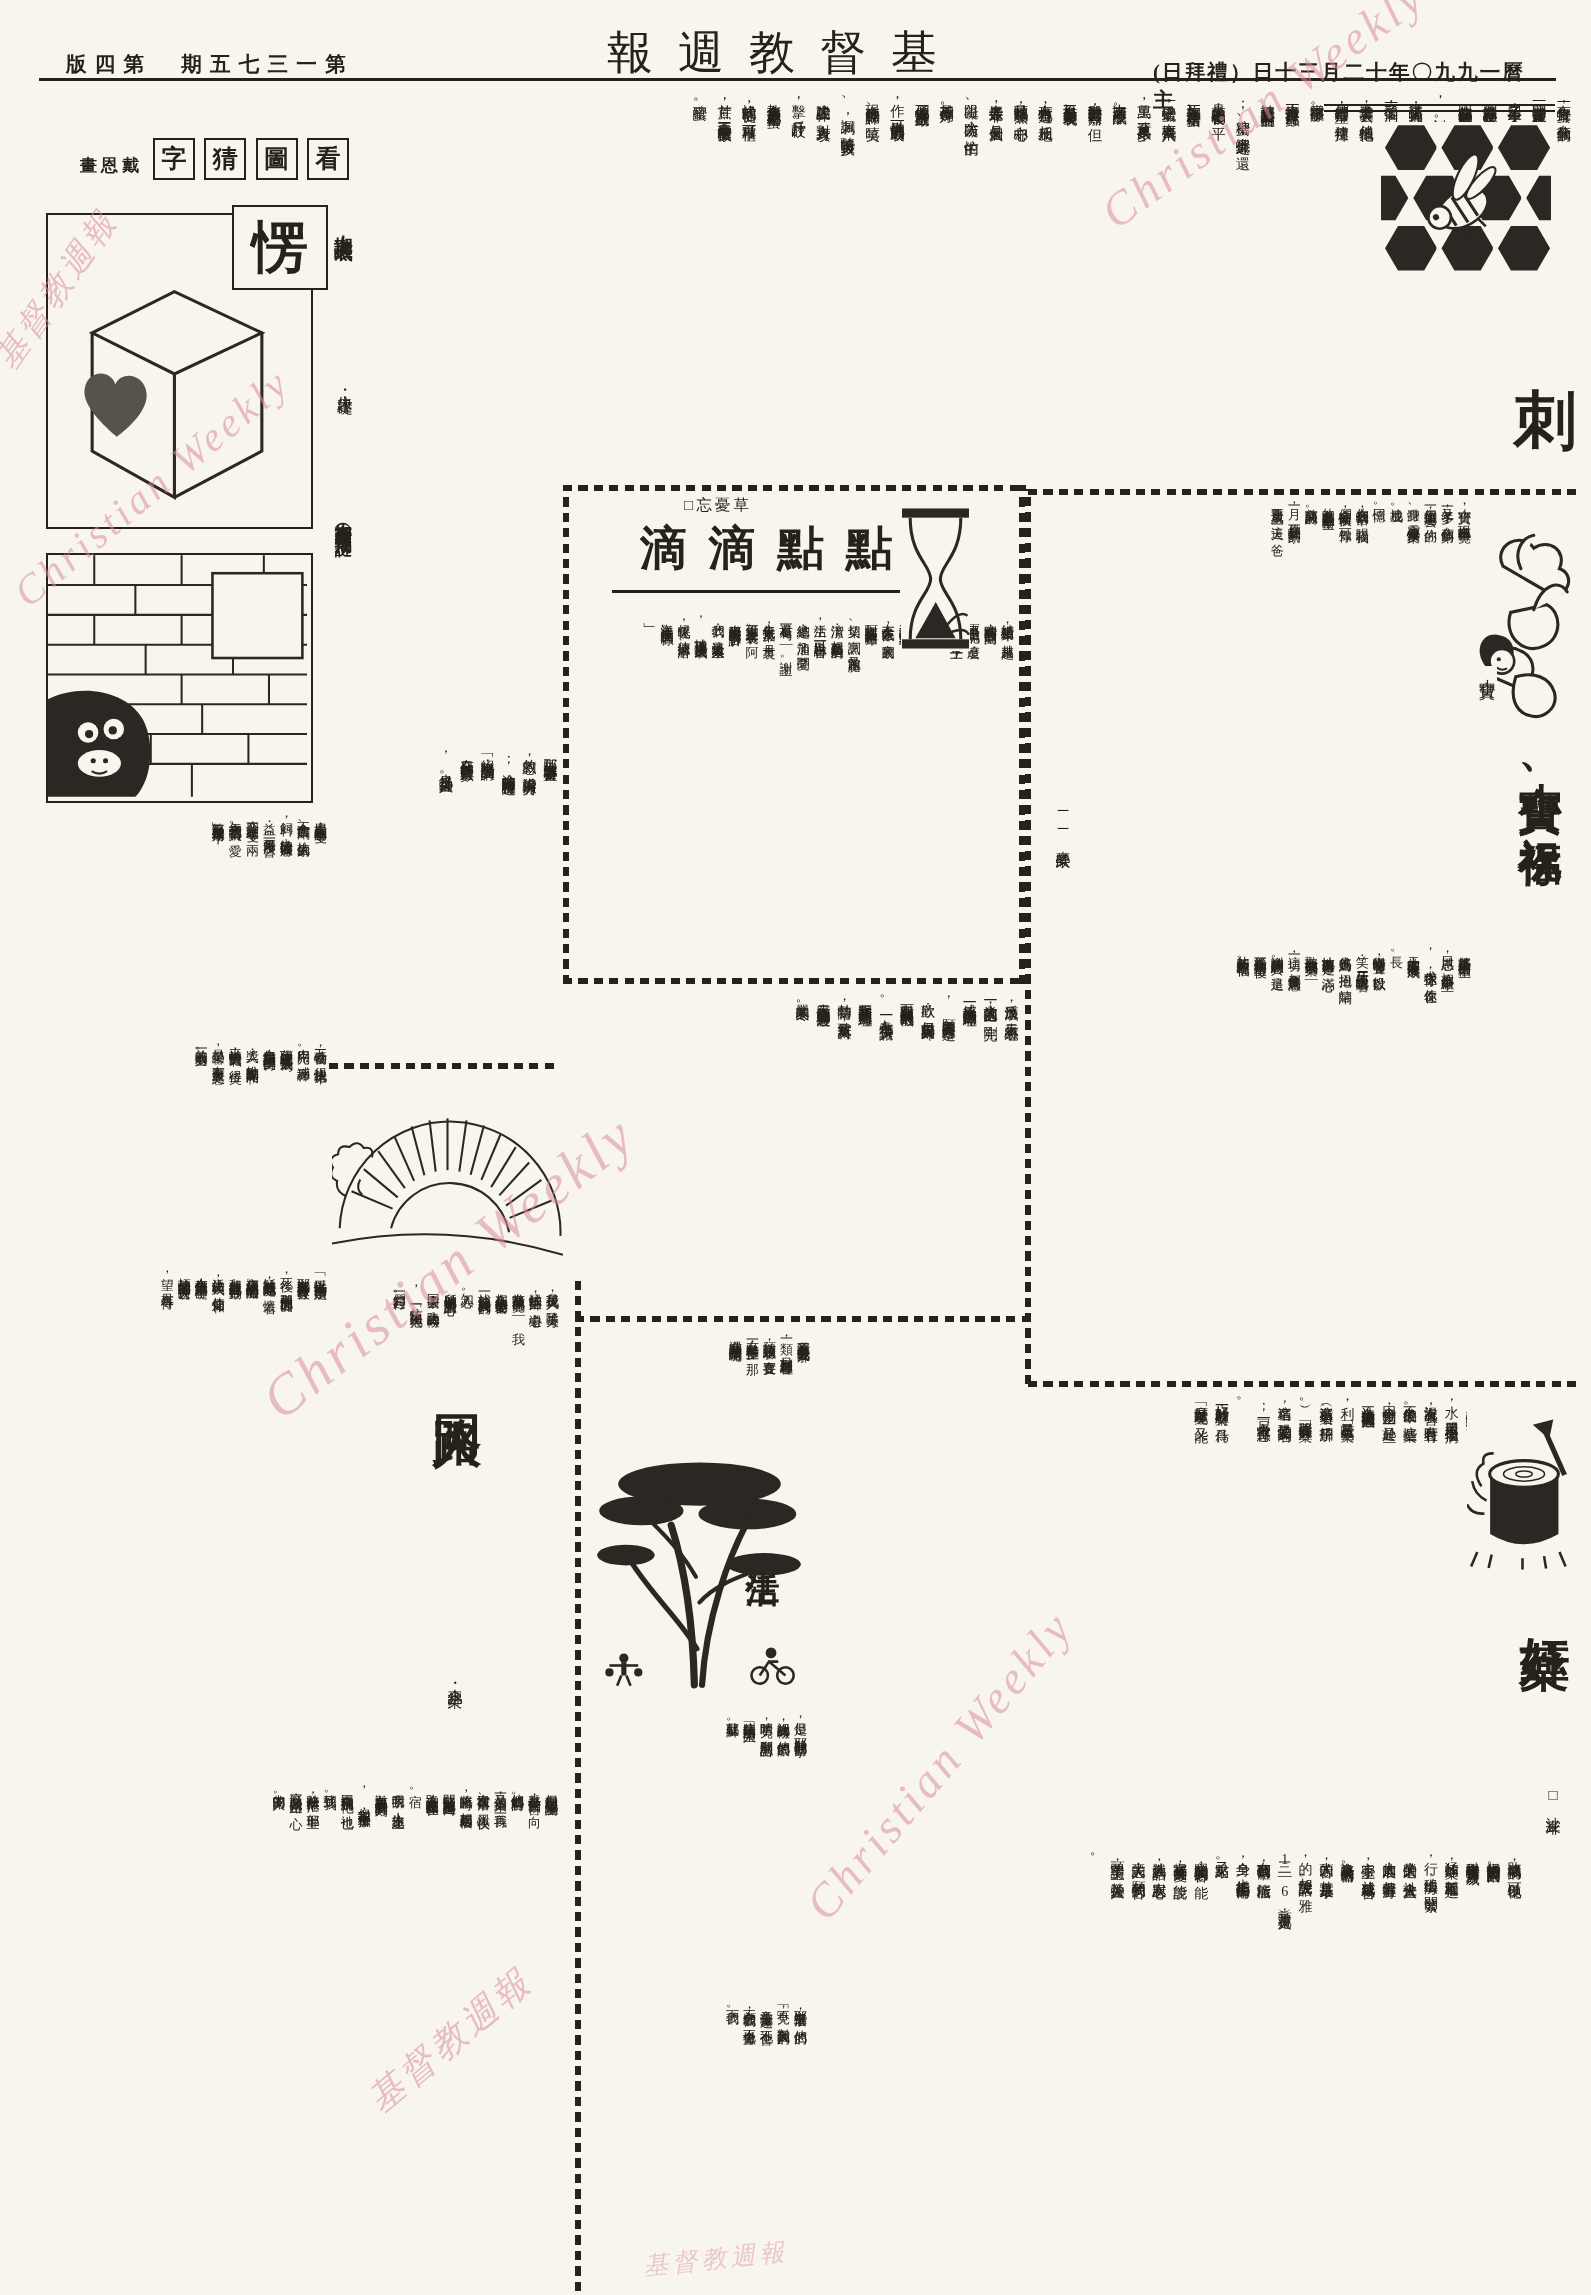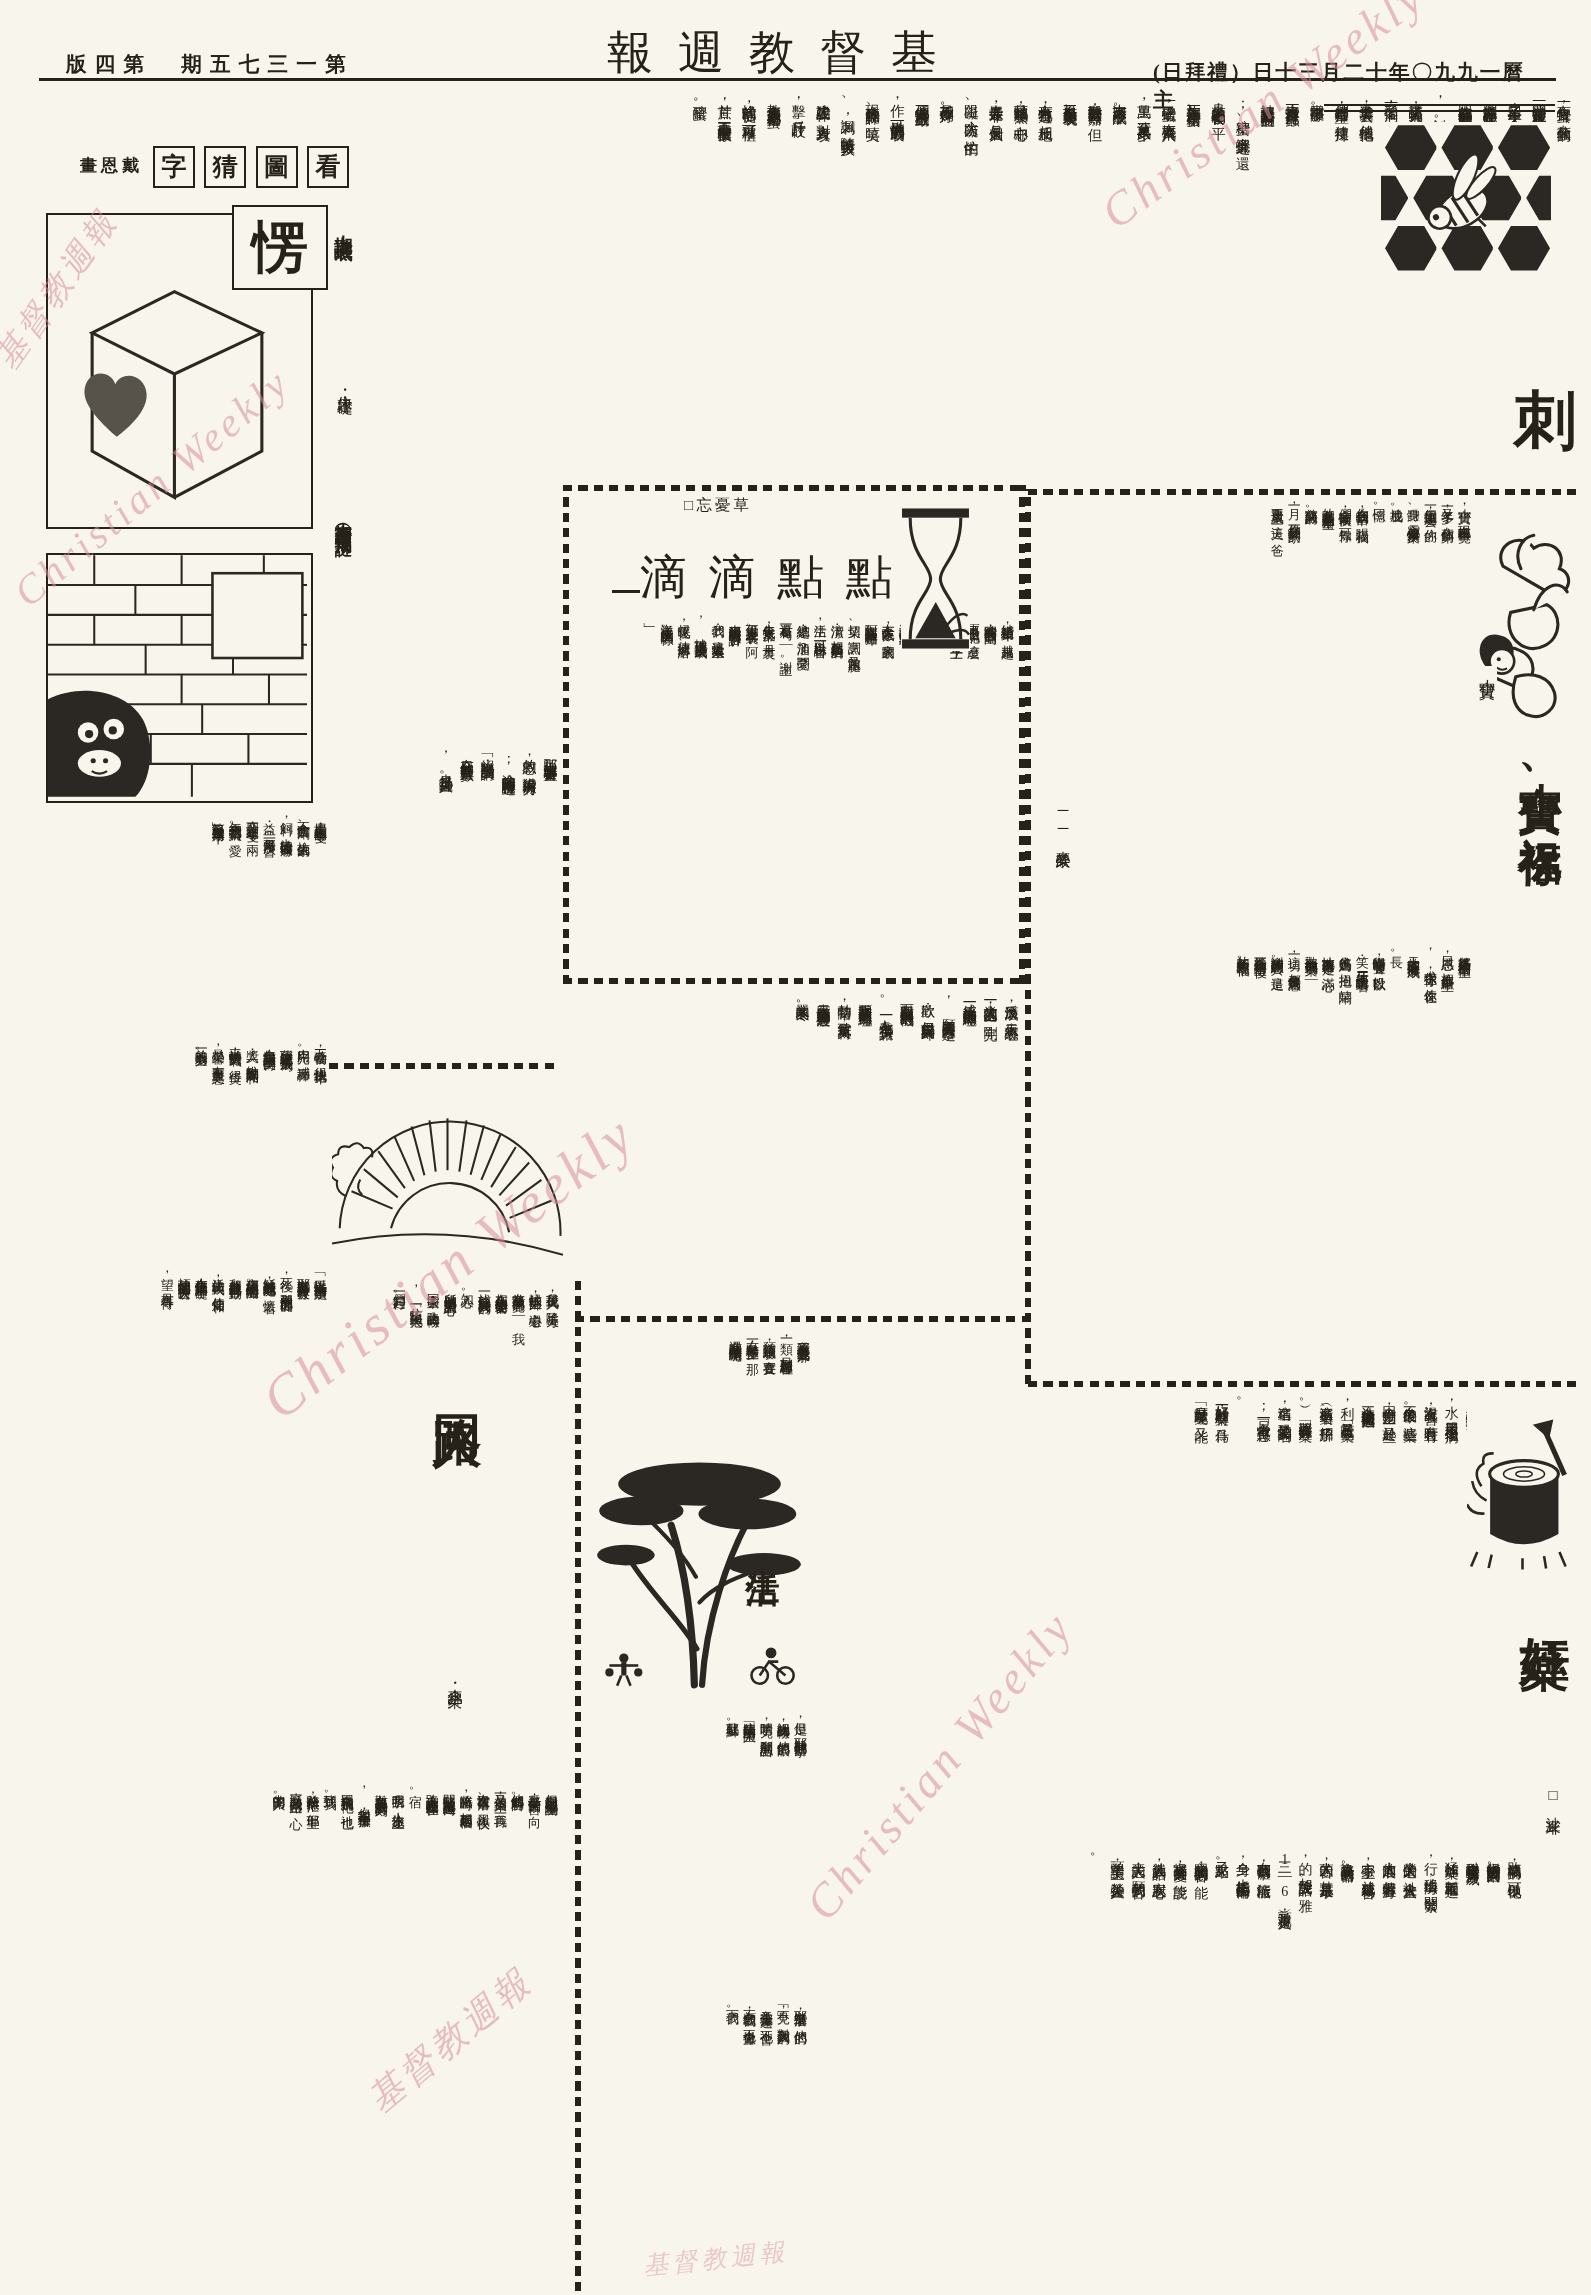--- a/index.html
+++ b/index.html
@@ -27,35 +27,35 @@
   .hatch-h{position:absolute;height:6.2px;z-index:4;
      background:repeating-linear-gradient(90deg,#262219 0 9.3px,transparent 9.3px 15.4px);}
   .hatch-v{position:absolute;width:6.2px;z-index:4;
      background:repeating-linear-gradient(0deg,#262219 0 9.3px,transparent 9.3px 15.4px);}
   .frame{position:absolute;border:2.1px solid #262219;background:#f8f5ec;z-index:2;}
   .pbox{display:inline-block;width:38px;height:38px;border:2.1px solid #262219;
         margin-right:9.3px;text-align:center;font-size:25px;font-weight:bold;
         line-height:38px;background:#f8f5ec;}
   .wm{position:absolute;color:#d98f9e;opacity:.55;z-index:5;font-style:italic;
       letter-spacing:4.1px;white-space:nowrap;pointer-events:none;}
-  .hl-h{position:absolute;font-weight:normal;background:#f8f5ec;z-index:3;margin-top:29px;}
+  .hl-h{position:absolute;font-weight:bold;background:#f8f5ec;z-index:3;}
 </style>
 </head>
 <body>
 
 <div class="abs" style="left:0;top:0;width:1526px;height:82px;">
   <div class="abs" style="left:66px;top:50px;font-size:20.6px;font-weight:bold;letter-spacing:8.2px;">版四第　期五七三一第</div>
   <div class="abs" style="left:607px;top:21.6px;font-size:46px;font-weight:normal;letter-spacing:25px;">報週教督基</div>
   <div class="abs" style="left:1153px;top:58px;font-size:20.6px;font-weight:bold;letter-spacing:2.1px;">(日拜禮）日十三月二十年〇九九一曆主</div>
   <div class="rule" style="left:39px;top:78px;width:1517px;height:2.6px;"></div>
 </div>
 
 <div>
   <div class="abs" style="left:80px;top:154px;font-size:17px;letter-spacing:4.1px;font-weight:bold;">畫恩戴</div>
-  <div class="abs" style="left:153px;top:146px;white-space:nowrap;"><span class="pbox">字</span><span class="pbox">猜</span><span class="pbox">圖</span><span class="pbox">看</span></div>
+  <div class="abs" style="left:153px;top:138px;white-space:nowrap;"><span class="pbox">字</span><span class="pbox">猜</span><span class="pbox">圖</span><span class="pbox">看</span></div>
 
   <div class="frame" style="left:46px;top:213px;width:263px;height:312px;">
     <svg width="242" height="288" viewBox="0 0 470 560" style="position:absolute;left:7.7px;top:15.4px;">
       <g stroke="#2b2722" stroke-width="6" fill="none">
         <polygon points="70,200 230,120 400,200 230,280"></polygon>
         <polyline points="70,200 70,430 230,520 230,280"></polyline>
         <polyline points="400,200 400,430 230,520"></polyline>
       </g>
       <path d="M115,300 C105,268 55,272 55,316 C55,352 118,402 118,402 C118,402 178,360 176,320 C174,280 128,272 115,300 Z" fill="#57524a"></path>
     </svg>

